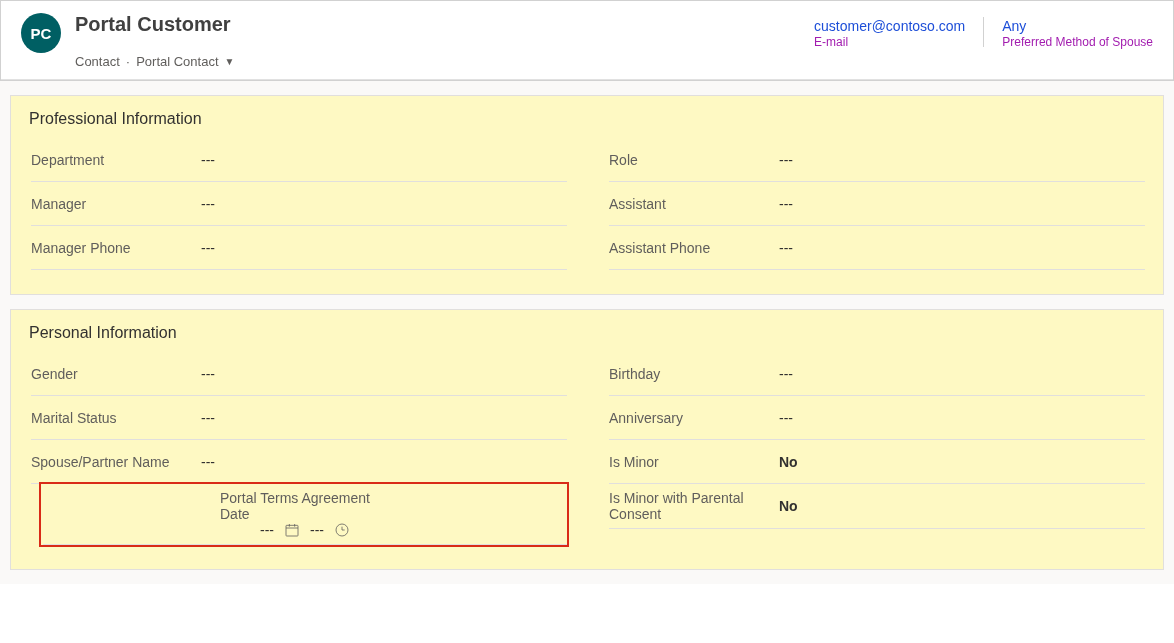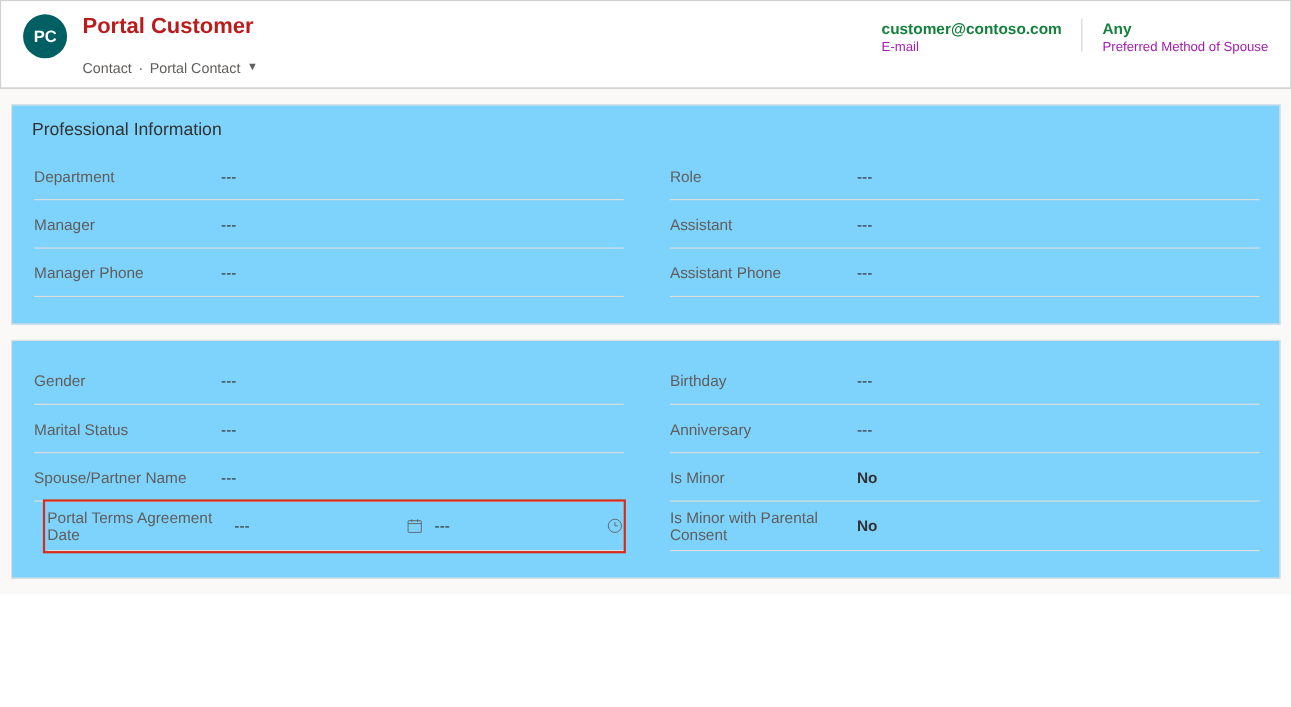--- a/index.html
+++ b/index.html
@@ -17,62 +17,62 @@
     padding: 12px 20px 10px 20px;
     border-bottom: 1px solid #e1e1e1;
   }
   .avatar {
     width: 40px; height: 40px; border-radius: 50%;
     background: #005f63; color: #fff; font-weight: 600;
     display: flex; align-items: center; justify-content: center;
     font-size: 15px; margin-right: 14px;
   }
   .title-block { flex: 1; }
-  .page-title { font-size: 20px; font-weight: 600; color: #b91c1c; }
+  .page-title { font-size: 20px; font-weight: 600; color: #404040; }
   .subtitle-row { display: flex; align-items: center; gap: 6px; color: #605e5c; font-size: 13px; margin-top: 18px;}
   .chevron-down { font-size: 10px; color: #605e5c; }
   .header-right { display: flex; align-items: flex-start; gap: 18px; margin-top: 4px;}
   .hr-col { line-height: 1.3; }
-  .hr-val { font-weight: 700; font-size: 14px; color: #15803d;}
+  .hr-val { font-weight: 400; font-size: 14px; color: #1d4ed8;}
   .hr-lbl { font-size: 12px; color: #a21caf; }
   .hr-divider { width: 1px; height: 30px; background: #d1d1d1; }
   .tabs {
     display: flex; gap: 28px; padding: 0 20px;
     border-bottom: 1px solid #d1d1d1;
   }
   .tab {
     padding: 10px 0 10px 0; cursor: pointer; font-size: 15px;
     color: #323130; position: relative;
   }
   .tab.active { font-weight: 600; }
   .tab.active::after {
     content: ""; position: absolute; left: 0; right: 0; bottom: -1px;
     height: 3px; background: #1068d4; border-radius: 2px;
   }
   .content { padding: 14px 10px; display: flex; flex-direction: column; gap: 14px; background: #faf9f8;}
   .section {
-    border: 1px solid #e1dfdd; background: #7dd3fc; padding: 14px 18px 24px 18px;
+    border: 1px solid #e1dfdd; background: #fef9c3; padding: 14px 18px 24px 18px;
   }
   .section-title { font-size: 16px; color: #323130; margin-bottom: 10px; font-weight: 400;}
   .columns { display: flex; gap: 40px; }
   .col { flex: 1; }
   .field-row {
     display: flex; align-items: center;
     border-bottom: 1px solid #e1dfdd;
     min-height: 44px; padding: 6px 0;
     margin-left: 2px;
   }
   .field-label { width: 170px; color: #605e5c; font-size: 14px; padding-right: 8px;}
   .field-value { flex: 1; color: #323130; display:flex; align-items:center; gap:10px;}
   .field-value.bold { font-weight: 600; }
   .highlight-box {
     outline: 2px solid #d92b17;
     margin-left: 12px; padding-left: 2px;
   }
-  .highlight-box .field-row { margin-left: 0; }
+  .highlight-box .field-row { margin-left: 0; flex-direction: column; }
   .icon-svg { width: 16px; height: 16px; stroke: #605e5c; fill: none; stroke-width:1.2; }
   .value-part { display:flex; align-items:center; gap:8px; }
   .value-part.sep { flex:1; }
 </style>
 </head>
 <body>
 
 <div class="page-border">
 
   <div class="header-bar">
@@ -131,20 +131,21 @@
         </div>
         <div class="field-row">
           <div class="field-label">Assistant Phone</div>
           <div class="field-value">---</div>
         </div>
       </div>
     </div>
   </div>
 
   <div class="section">
+    <div class="section-title">Personal Information</div>
     <div class="columns">
       <div class="col">
         <div class="field-row">
           <div class="field-label">Gender</div>
           <div class="field-value">---</div>
         </div>
         <div class="field-row">
           <div class="field-label">Marital Status</div>
           <div class="field-value">---</div>
         </div>

